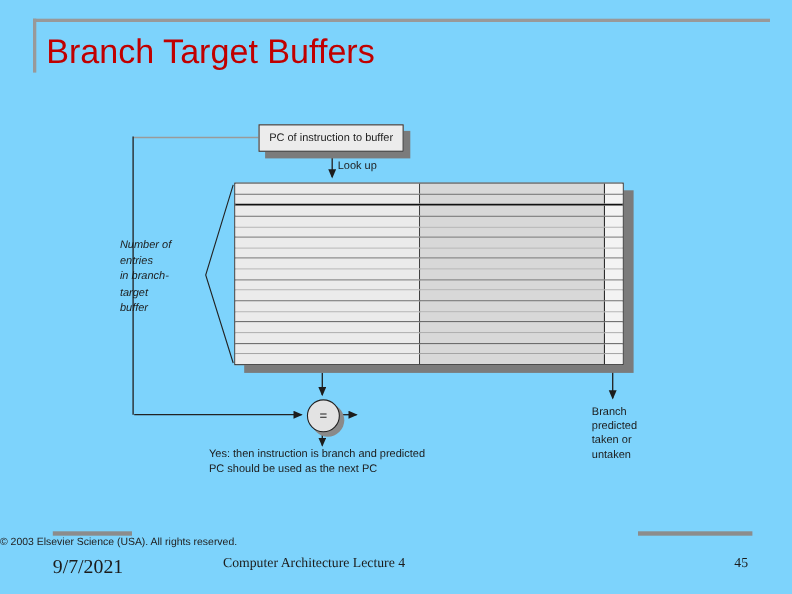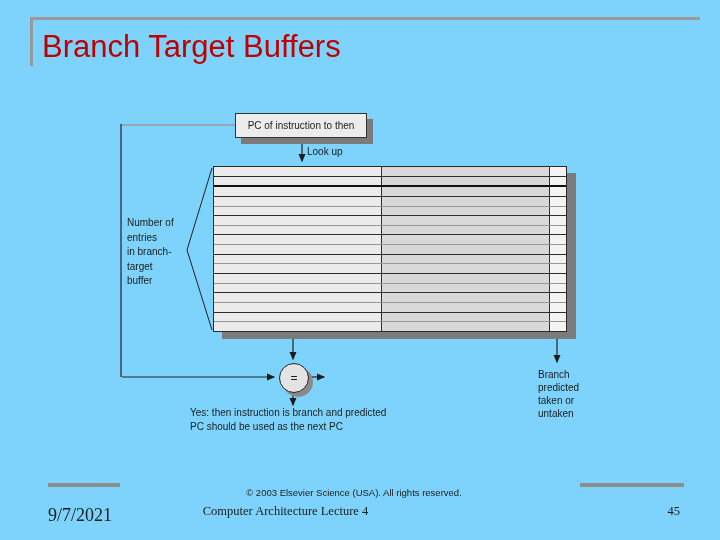--- a/index.html
+++ b/index.html
@@ -31,29 +31,29 @@
   .cell-right{width:16px;background:#f3f3f3;}
 
   
   #equals-circle{left:279px;top:363px;width:28px;height:28px;border-radius:50%;
                  background:#e3e3e3;border:1px solid #222;box-shadow:4px 4px 0 #8a8a8a;
                  font-size:12px;display:flex;align-items:center;justify-content:center;}
 
   .lbl{font-size:10px;line-height:13.5px;white-space:pre-line;color:#1c1c1c;}
   #look-up-label{left:307px;top:145px;}
   #predicted-pc-label{left:444px;top:144px;width:100px;margin-top:26px;}
-  #entries-label{left:127px;top:216px;line-height:14.5px;}
+  #entries-label{left:109px;top:216px;line-height:14.5px;font-style:italic;}
   #no-label{left:330px;top:349px;}
   #yes-label{left:190px;top:406px;}
   #branch-predicted-label{left:538px;top:368px;line-height:13px;}
 
   
   #footer-bar-left{left:48px;top:483px;width:72px;height:4px;background:#8c8c8c;}
   #footer-bar-right{left:580px;top:483px;width:104px;height:4px;background:#8c8c8c;}
-  #copyright{left:0;top:487px;width:708px;text-align:center;font-size:9.5px;color:#222;}
+  #copyright{left:0;top:487px;width:708px;font-size:9.5px;color:#222;}
   #footer-date{left:48px;top:505px;font-family:"Liberation Serif",serif;font-size:18px;}
   #footer-course{left:0;top:504px;width:571px;text-align:center;
                  font-family:"Liberation Serif",serif;font-size:12.5px;}
   #footer-page{left:640px;top:504px;width:40px;text-align:right;
                font-family:"Liberation Serif",serif;font-size:12.5px;}
 
   #wire-overlay{left:0;top:0;width:720px;height:540px;pointer-events:none;}
 </style>
 </head>
 <body>
@@ -76,21 +76,21 @@
     <path d="M122,377 L274,377" stroke="#222" stroke-width="1.2" fill="none" marker-end="url(#ah)"></path>
     <path d="M302,139 L302,161" stroke="#222" stroke-width="1.2" fill="none" marker-end="url(#ah)"></path>
     <path d="M293,339 L293,359" stroke="#222" stroke-width="1.2" fill="none" marker-end="url(#ah)"></path>
     <path d="M309,377 L324,377" stroke="#222" stroke-width="1.2" fill="none" marker-end="url(#ah)"></path>
     <path d="M293,393 L293,405" stroke="#222" stroke-width="1.2" fill="none" marker-end="url(#ah)"></path>
     <path d="M557,334 L557,362" stroke="#222" stroke-width="1.2" fill="none" marker-end="url(#ah)"></path>
     <path d="M212,168 L187,250 L212,330" stroke="#222" stroke-width="1" fill="none"></path>
   </svg>
 
   <div class="abs" id="pc-box">
-    <span>PC of instruction to then</span>
+    <span>PC of instruction to buffer</span>
   </div>
 
   <div class="abs lbl" id="look-up-label">Look up</div>
   <div class="abs lbl" id="predicted-pc-label">Predicted PC</div>
   <div class="abs lbl" id="entries-label">Number of
 entries
 in branch-
 target
 buffer</div>
 

